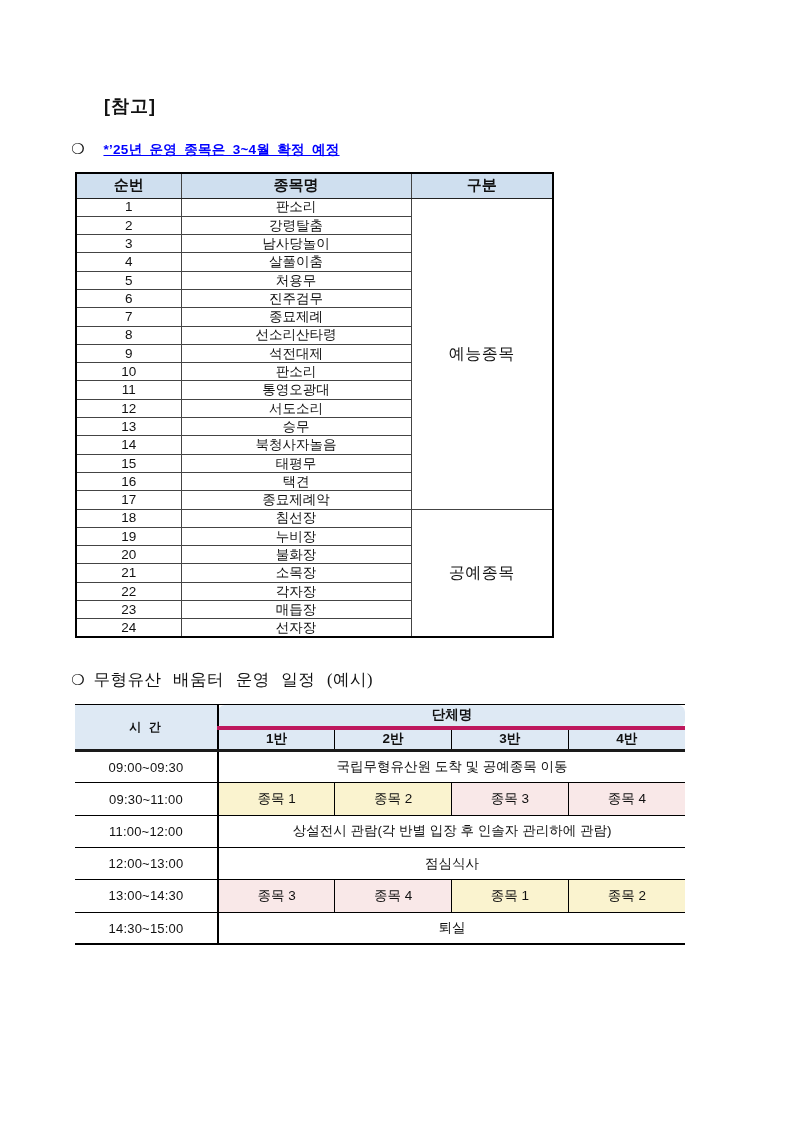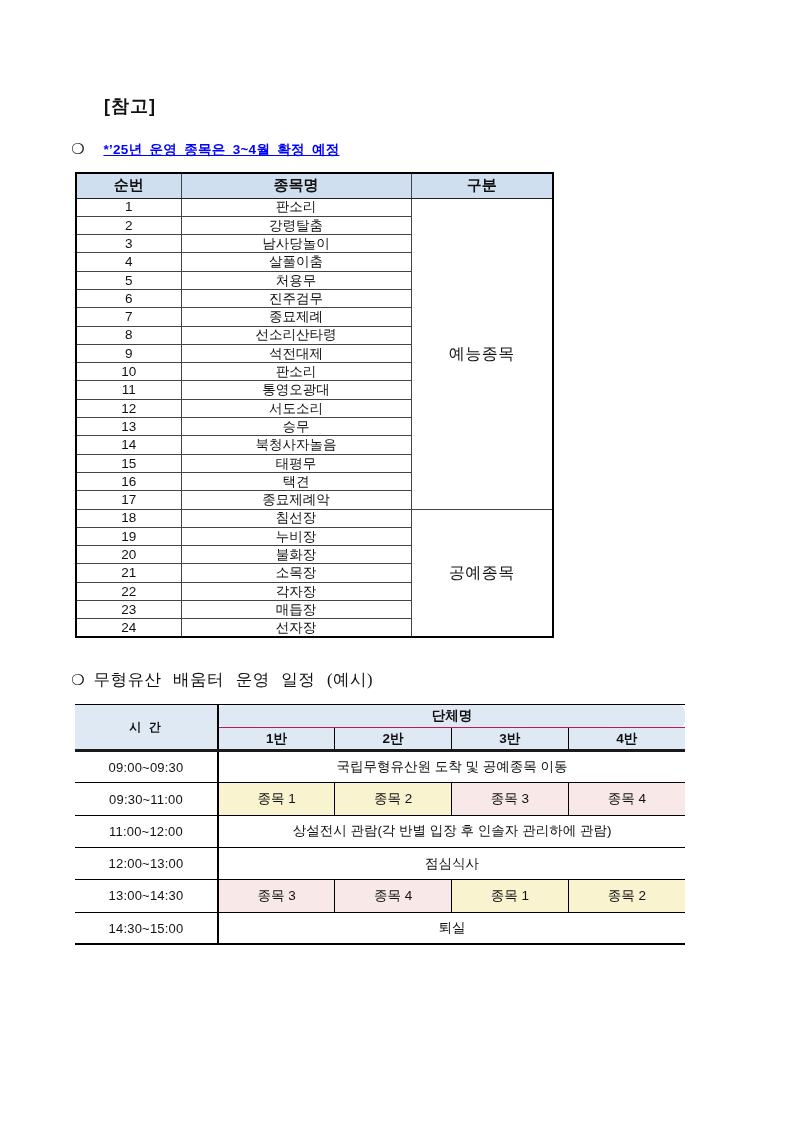--- a/index.html
+++ b/index.html
@@ -85,21 +85,21 @@
     font-size:13.5px;
   }
   .schedule .hrow1 th{height:23px;background:var(--hdr2);font-weight:bold;}
   .schedule .hrow2 th{height:23px;background:var(--hdr2);font-weight:bold;border-bottom:3px solid #1a1a1a;}
   .schedule th.time-head{
     background:var(--hdr2);
     border-right:2px solid #000;
     border-bottom:3px solid #1a1a1a;
     font-weight:bold;font-size:12px;letter-spacing:2px;
   }
-  .schedule th.group-head{border-bottom:1px solid #be185d;border-radius:7px;}
+  .schedule th.group-head{border-bottom:4px solid #be185d;border-radius:7px;}
   .schedule .hrow2 th + th{border-left:1.5px solid #000;}
   .schedule tbody td{height:32.3px;border-bottom:1.5px solid #000;}
   .schedule tbody tr:last-child td{border-bottom:none;}
   .schedule td.time{border-right:2px solid #000;font-size:13px;letter-spacing:0.2px;}
   .schedule td.slot + td.slot{border-left:1.5px solid #000;}
   .schedule td.c-yellow{background:var(--yellow);}
   .schedule td.c-pink{background:var(--pink);}
 </style>
 </head>
 <body>

